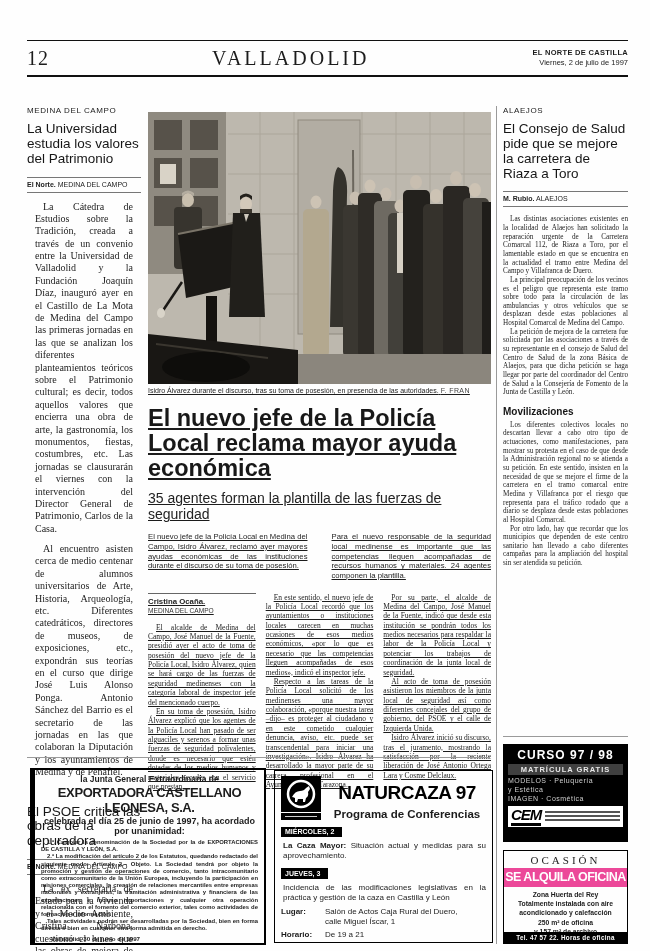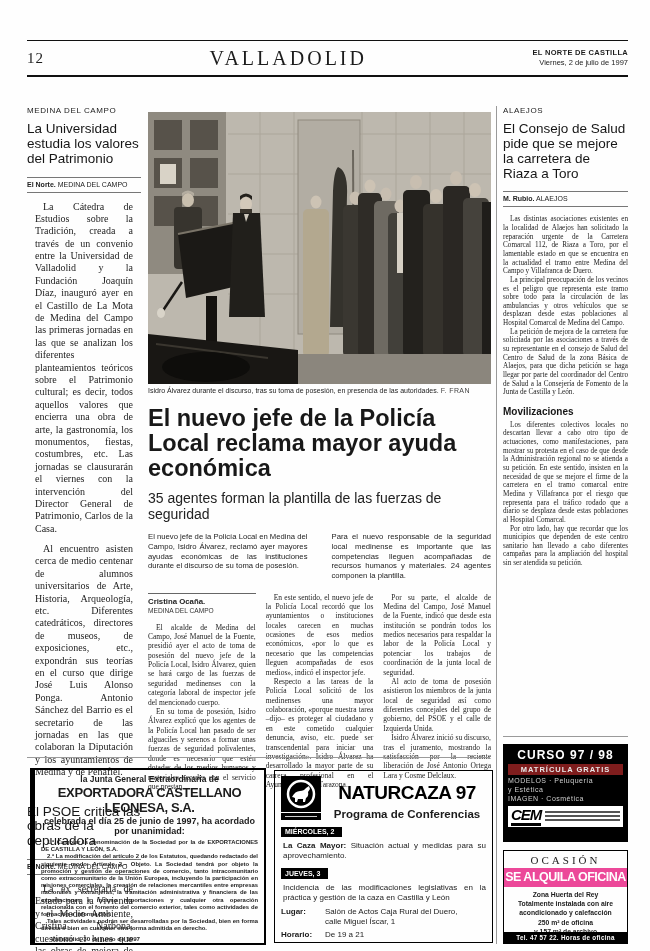--- a/index.html
+++ b/index.html
@@ -7,39 +7,39 @@
     width:650px;height:951px;position:relative;background:#fefefe;
     font-family:"Liberation Serif",serif;color:#1c1c1c;overflow:hidden;
   }
   .abs{position:absolute;}
   .sans{font-family:"Liberation Sans",sans-serif;}
 
   
   #header{left:27px;top:40px;width:601px;height:34px;
     border-top:1px solid #111;border-bottom:2px solid #111;
     display:flex;align-items:center;justify-content:space-between;}
-  .page-num{font-size:15px;letter-spacing:1px;}
+  .page-num{font-size:20px;letter-spacing:1px;}
   .section-title{font-size:20px;letter-spacing:3px;font-weight:normal;}
   .masthead{text-align:right;font-size:7.5px;line-height:1.3;}
   .masthead .m1{font-weight:bold;letter-spacing:.3px;}
 
   
   .kicker{font-size:8px;letter-spacing:.6px;color:#222;}
   .headline-sm{font-size:13.5px;line-height:1.1;font-weight:normal;color:#161616;margin:7px 0 10px;}
   .byline-box{border-top:1px solid #777;border-bottom:1px solid #777;
     padding:3px 0 4px;font-size:7px;color:#222;margin-bottom:8px;}
   .byline-box .src{font-weight:bold;}
   .bodytext p{font-size:10px;line-height:1.24;text-align:justify;margin:8px;text-indent:8px;}
   .bodytext-sm p{font-size:7.2px;line-height:1.2;text-align:justify;margin:0;text-indent:7px;}
   .subhead-sm{font-size:10px;font-weight:bold;margin:9px 0 4px;color:#161616;}
 
   
   #left-col{left:27px;top:106px;width:114px;}
   #right-col{left:503px;top:106px;width:125px;}
-  #center-col{left:148px;top:112px;width:343px;}
+  #center-col{left:148px;top:112px;width:343px;text-decoration:underline;}
   .vrule{left:496px;top:106px;width:1px;height:838px;background:#9a9a9a;}
   .hrule-left{left:27px;top:757px;width:463px;height:1px;background:#9a9a9a;}
   .hrule-right{left:503px;top:736px;width:125px;height:1px;background:#9a9a9a;}
 
   
   .photo-frame{width:343px;height:272px;background:#b9b4aa;overflow:hidden;}
   .caption{font-size:7px;color:#222;margin-top:3px;}
   .caption .credit{letter-spacing:.4px;color:#444;}
   .headline-xl{font-size:23.5px;line-height:1.07;font-weight:bold;color:#181818;margin:12px 0 0;}
   .subhead-xl{font-size:14px;font-weight:normal;color:#222;margin:9px 0 0;}
@@ -74,21 +74,21 @@
   .day-label{display:inline-block;background:#000;color:#fff;font-size:7px;font-weight:bold;
     padding:1.5px 8px 2px 4px;margin-top:6px;}
   .day-text{font-size:8px;line-height:1.3;margin:3px 0 0 2px;text-align:justify;}
   .day-text .dl{font-weight:bold;}
   .meta-row{display:flex;font-size:8px;line-height:1.3;margin-top:3px;}
   .meta-row .ml{font-weight:bold;width:44px;flex:0 0 44px;text-align:left;padding-right:5px;box-sizing:border-box;}
 
   #ad-curso{left:503px;top:744px;width:125px;height:98px;background:#000;box-sizing:border-box;
     padding:4px 5px;font-family:"Liberation Sans",sans-serif;color:#fff;}
   #ad-curso .t{font-size:12px;font-weight:bold;letter-spacing:1px;text-align:center;}
-  #ad-curso .s{font-size:7.5px;font-weight:bold;text-align:center;background:#7f1d1d;margin:2px 0;padding:1px 0;letter-spacing:1px;color:#e8e8e8;}
+  #ad-curso .s{font-size:7.5px;font-weight:bold;text-align:center;background:#404040;margin:2px 0;padding:1px 0;letter-spacing:1px;color:#e8e8e8;}
   #ad-curso .ln{font-size:7px;color:#cfcfcf;margin-top:2px;letter-spacing:.5px;}
   #ad-curso .cem-wrap{background:#fff;color:#000;margin-top:4px;padding:1px 3px;display:flex;align-items:center;gap:4px;}
   #ad-curso .cem{font-size:15px;font-weight:bold;font-style:italic;letter-spacing:-1px;border-bottom:3px solid #000;line-height:1.05;}
   #ad-curso .cem-lines{flex:1;}
   #ad-curso .cem-lines i{display:block;height:2px;background:#555;margin:2px 0;}
 
   #ad-ocasion{left:503px;top:850px;width:125px;height:94px;border:1px solid #000;box-sizing:border-box;
     font-family:"Liberation Sans",sans-serif;text-align:center;}
   #ad-ocasion .t{font-size:11px;letter-spacing:3px;margin-top:3px;color:#222;font-family:"Liberation Serif",serif;}
   #ad-ocasion .hb{background:#ec4899;color:#fff;font-size:12.5px;font-weight:bold;letter-spacing:-.5px;

